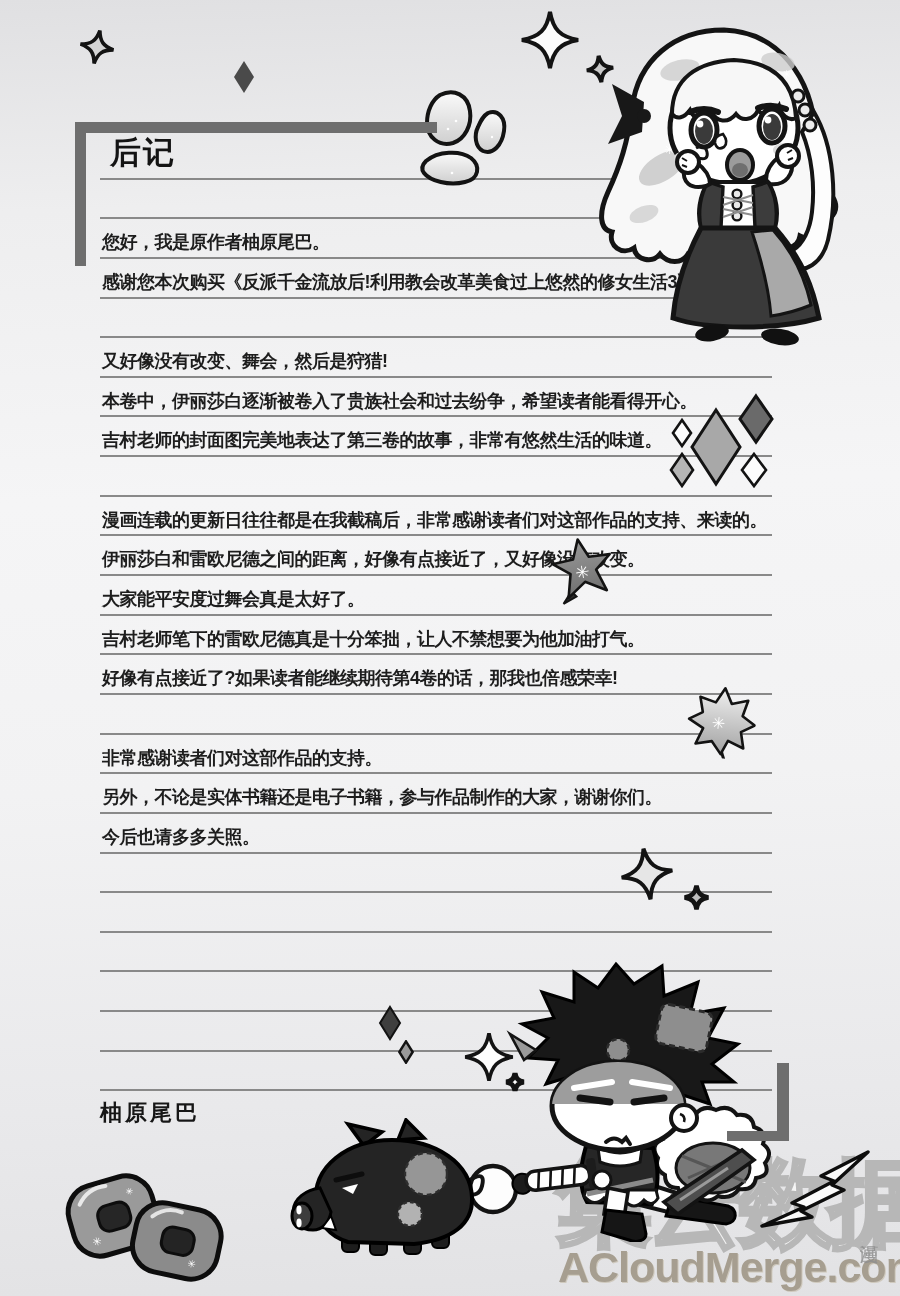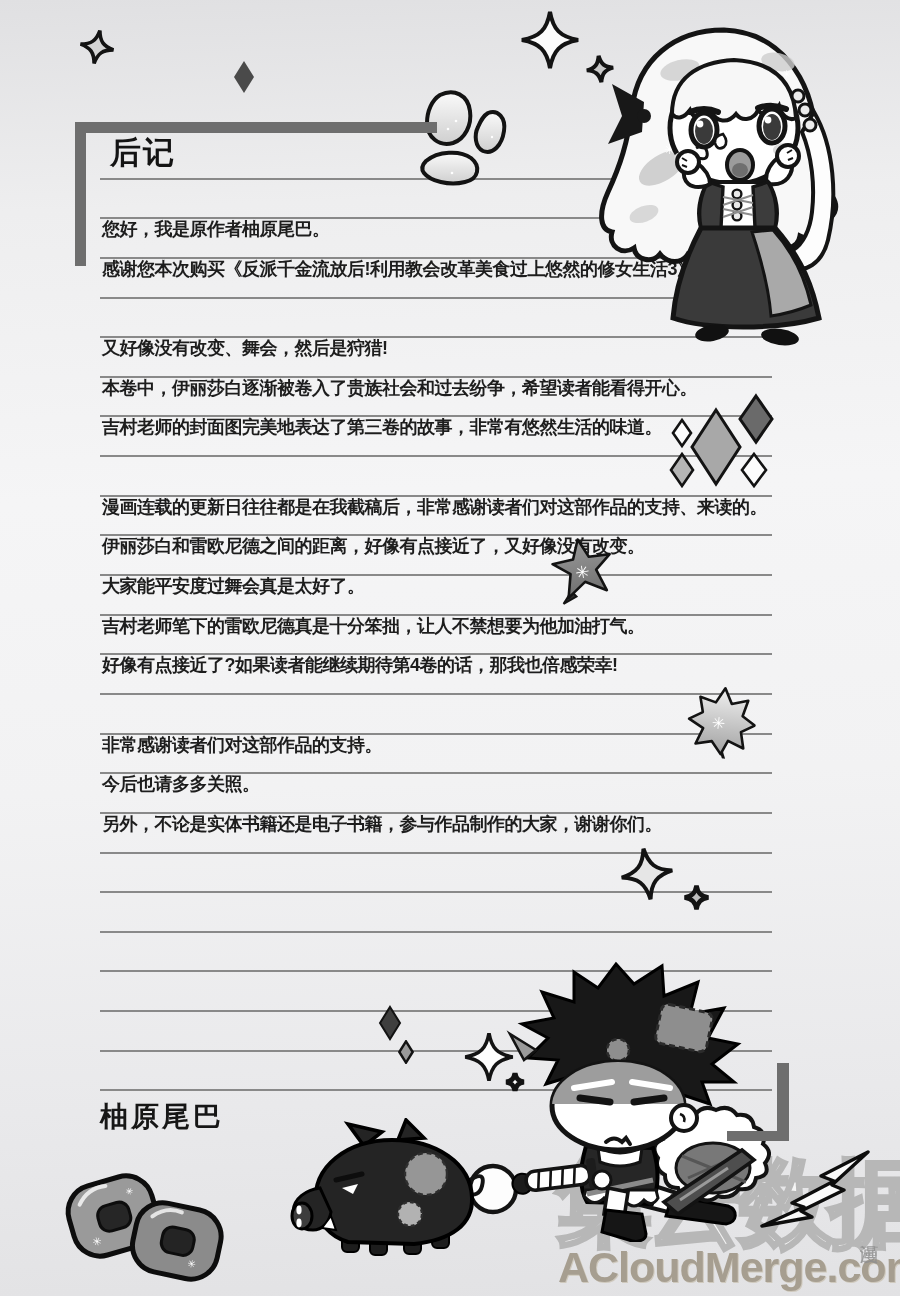--- a/index.html
+++ b/index.html
@@ -3,25 +3,25 @@
 <meta charset="utf-8">
 <style>
   html,body{margin:0;padding:0;}
   body{width:900px;height:1296px;overflow:hidden;font-family:"Liberation Sans",sans-serif;}
   #page{position:relative;width:900px;height:1296px;overflow:hidden;
     background:linear-gradient(178deg,#e0e0e2 0%,#eeeeef 16%,#f5f5f6 38%,#f2f2f3 60%,#e9e9eb 84%,#e2e2e4 100%);}
   
   .bar{position:absolute;background:#6e6e6e;z-index:5;}
   
   .page-title{position:absolute;left:102px;top:132px;font-size:31px;font-weight:800;color:#141414;z-index:6;letter-spacing:2px;margin-left:8px;}
-  .signature{position:absolute;left:100px;top:1098px;font-size:28px;font-weight:800;color:#161616;z-index:6;letter-spacing:3px;}
+  .signature{position:absolute;left:100px;top:1098px;font-size:22px;font-weight:800;color:#161616;z-index:6;letter-spacing:3px;}
   
   .rules{position:absolute;left:100px;top:140px;width:672px;z-index:1;}
   .rule-row{height:39.65px;border-bottom:2px solid #898989;box-sizing:border-box;
-    display:flex;padding:0 0 4px 2px;}
+    display:flex;align-items:flex-end;padding:0 0 4px 2px;}
   .line-text{font-size:18px;font-weight:600;color:#1d1d1d;letter-spacing:-0.5px;white-space:nowrap;line-height:1.15;}
   
   .deco{position:absolute;z-index:2;}
   .chara{position:absolute;z-index:3;}
   .over{position:absolute;z-index:4;}
   
   .wm-brand{position:absolute;left:556px;top:1140px;z-index:2;font-size:96px;font-weight:900;
     color:#f6f6f6;-webkit-text-stroke:3.5px #b5b5b5;letter-spacing:-5px;white-space:nowrap;opacity:.95;}
   .wm-url{position:absolute;left:558px;top:1243px;z-index:2;font-size:43px;font-weight:800;
     color:#a69e90;letter-spacing:-1px;white-space:nowrap;text-shadow:1px 1px 0 #cfc9bd;}
@@ -76,24 +76,24 @@
         <span class="line-text">吉村老师笔下的雷欧尼德真是十分笨拙，让人不禁想要为他加油打气。</span>
       </div>
       <div class="rule-row">
         <span class="line-text">好像有点接近了?如果读者能继续期待第4卷的话，那我也倍感荣幸!</span>
       </div>
       <div class="rule-row"></div>
       <div class="rule-row">
         <span class="line-text">非常感谢读者们对这部作品的支持。</span>
       </div>
       <div class="rule-row">
+        <span class="line-text">另外，不论是实体书籍还是电子书籍，参与作品制作的大家，谢谢你们。</span>
+      </div>
+      <div class="rule-row">
         <span class="line-text">今后也请多多关照。</span>
-      </div>
-      <div class="rule-row">
-        <span class="line-text">另外，不论是实体书籍还是电子书籍，参与作品制作的大家，谢谢你们。</span>
       </div>
       <div class="rule-row"></div>
       <div class="rule-row"></div>
       <div class="rule-row"></div>
       <div class="rule-row"></div>
       <div class="rule-row"></div>
       <div class="rule-row"></div>
     </div>
 
   <div class="deco" style="left:78px;top:28px;transform:rotate(10deg);">

